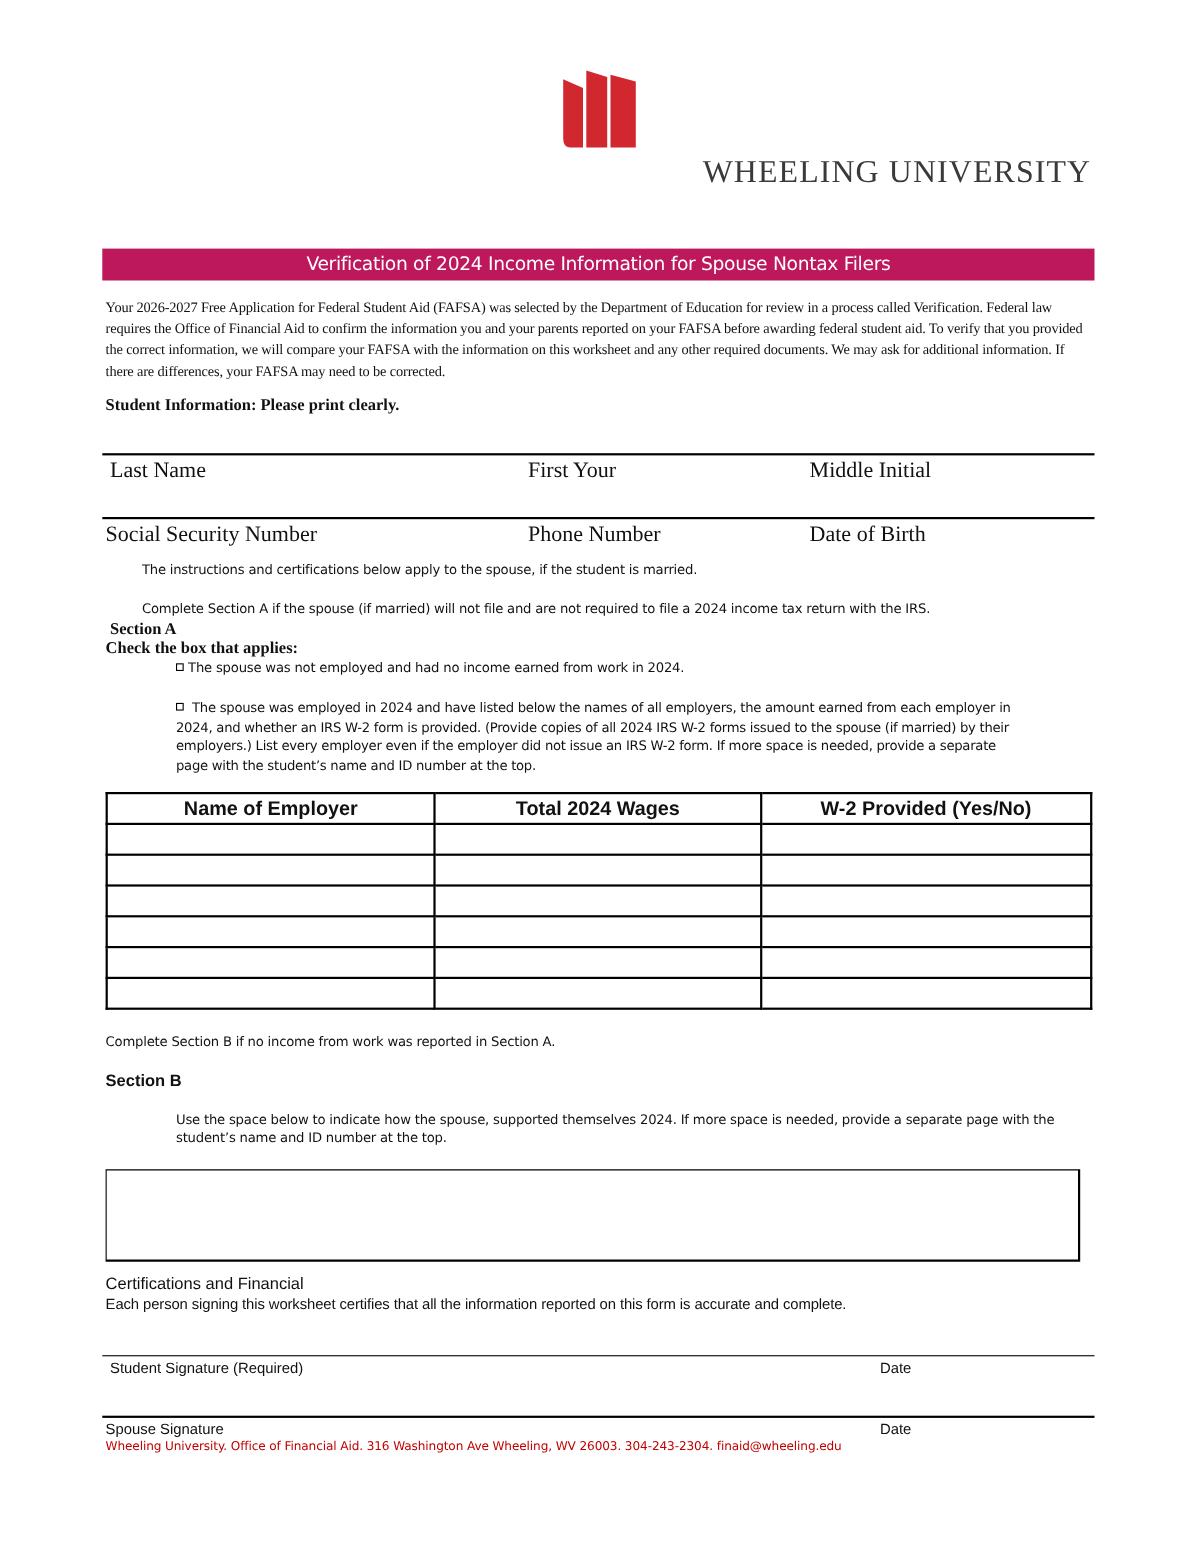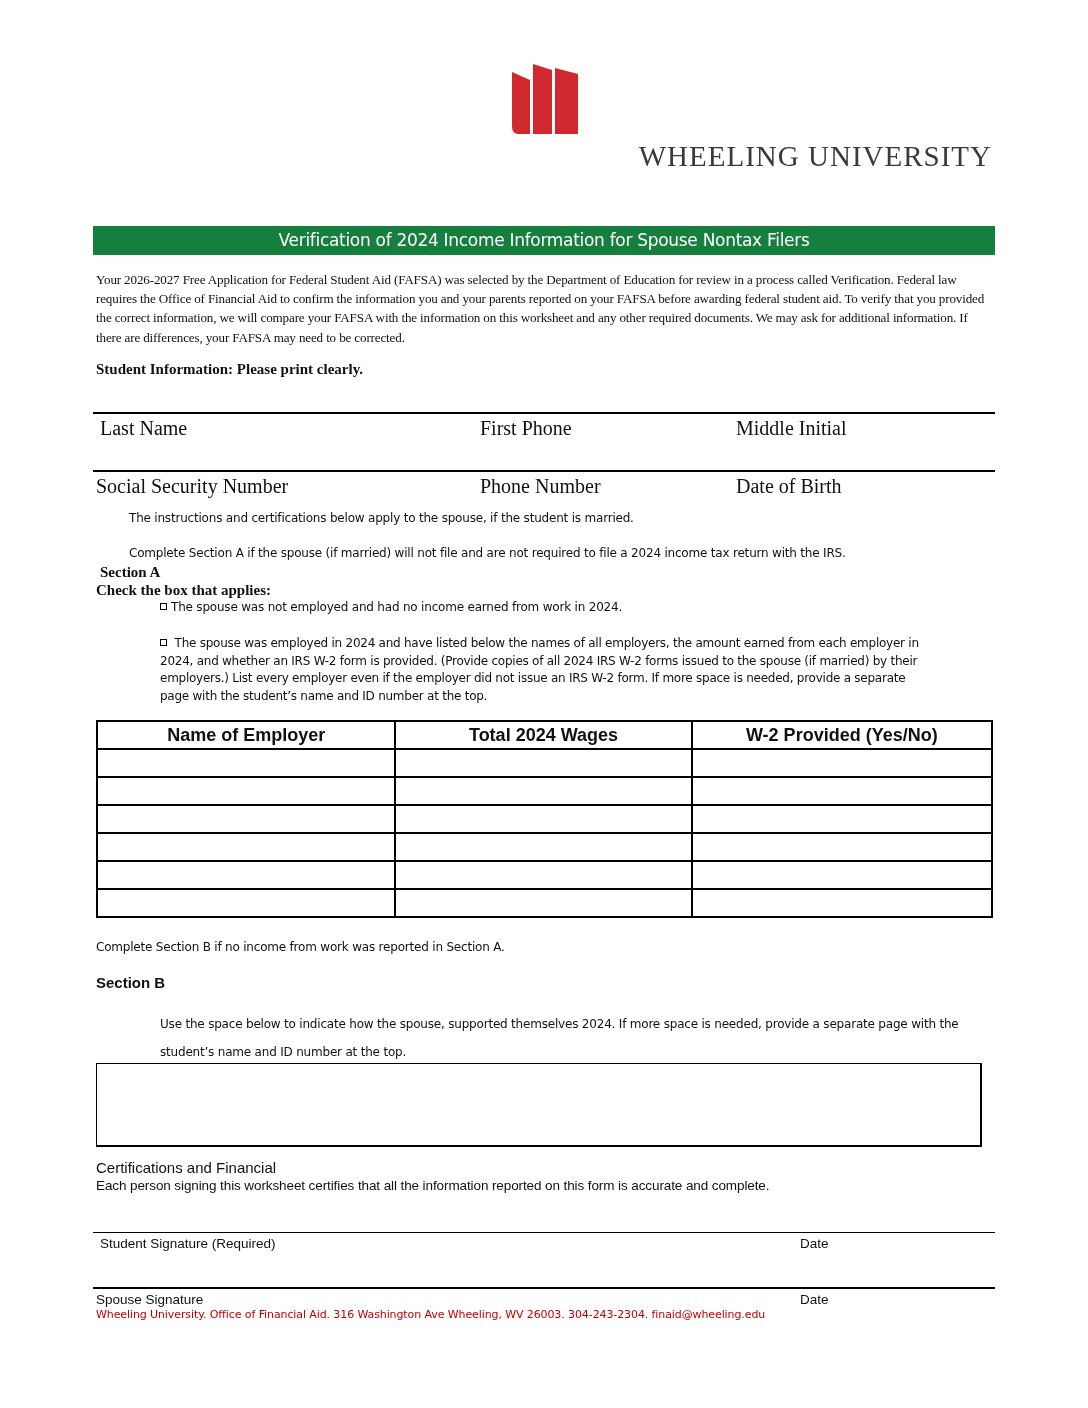--- a/index.html
+++ b/index.html
@@ -7,21 +7,21 @@
     body { position: relative; overflow: hidden; color: #111; }
     .abs { position: absolute; }
 
     
     .logo-mark { left: 508px; top: 62px; width: 74px; height: 74px; }
     .logo-text { left: 0; width: 992px; top: 140px; text-align: right;
       font-family: "Liberation Serif", serif; font-size: 29px; letter-spacing: 1px; color: #3a3a3a; }
     .logo-text span { display: inline-block; margin-left: 6px; }
 
     
-    .banner { left: 93px; top: 226px; width: 902px; height: 29px; background: #15803d;
+    .banner { left: 93px; top: 226px; width: 902px; height: 29px; background: #be185d;
       color: #fff; text-align: center; font-family: "DejaVu Sans", sans-serif; font-size: 17px;
       line-height: 29px; letter-spacing: -0.3px; }
 
     .serif { font-family: "Liberation Serif", serif; }
     .sans { font-family: "Liberation Sans", sans-serif; }
     .dsans { font-family: "DejaVu Sans", sans-serif; }
 
     .intro { left: 96px; top: 270px; width: 900px; font-size: 13.1px; line-height: 19.2px; letter-spacing: -0.15px; }
 
     .student-info-head { left: 96px; top: 361px; font-size: 15px; font-weight: bold; }
@@ -41,21 +41,21 @@
     .opt2 { left: 160px; top: 635px; width: 770px; font-size: 12px; line-height: 17.5px; letter-spacing: -0.25px; }
     .box { display: inline-block; width: 7px; height: 7px; border: 1px solid #000; margin-right: 4px; vertical-align: 1px; }
 
     table.emp { position: absolute; left: 96px; top: 720px; width: 897px; border-collapse: collapse; }
     table.emp th, table.emp td { border: 2px solid #000; height: 28px; }
     table.emp th { font-family: "Liberation Sans", sans-serif; font-size: 18px; font-weight: bold; text-align: center; }
     table.emp td { height: 28px; }
 
     .secB-note { left: 96px; top: 940px; font-size: 12px; letter-spacing: -0.2px; text-align: right; }
     .secB-head { left: 96px; top: 974px; font-size: 15px; font-weight: bold; }
-    .secB-text { left: 160px; top: 1010px; width: 800px; font-size: 12px; line-height: 28px; letter-spacing: -0.2px; }
+    .secB-text { left: 160px; top: 1010px; width: 800px; font-size: 12px; line-height: 16px; letter-spacing: -0.2px; }
 
     .support-box { left: 96px; top: 1063px; width: 886px; height: 84px; border: 1px solid #000; border-bottom-width: 2px; border-right-width: 2px; }
 
     .cert-head { left: 96px; top: 1159px; font-size: 15px; }
     .cert-text { left: 96px; top: 1178px; font-size: 13.5px; letter-spacing: -0.1px; }
 
     .rule3 { left: 93px; top: 1232px; width: 902px; height: 1px; }
     .rule4 { left: 93px; top: 1287px; width: 902px; height: 2px; }
 
     .sig-label { font-size: 13.5px; }
@@ -73,21 +73,21 @@
 <div class="abs logo-text"><span>WHEELING UNIVERSITY</span></div>
 
 <div class="abs banner">Verification of 2024 Income Information for Spouse Nontax Filers</div>
 
 <div class="abs intro serif">Your 2026-2027 Free Application for Federal Student Aid (FAFSA) was selected by the Department of Education for review in a process called Verification. Federal law requires the Office of Financial Aid to confirm the information you and your parents reported on your FAFSA before awarding federal student aid. To verify that you provided the correct information, we will compare your FAFSA with the information on this worksheet and any other required documents. We may ask for additional information. If there are differences, your FAFSA may need to be corrected.</div>
 
 <div class="abs student-info-head serif">Student Information:  Please print clearly.</div>
 
 <div class="abs hrule rule1"></div>
 <div class="abs flabel serif" style="left:100px;top:417px;">Last Name</div>
-<div class="abs flabel serif" style="left:480px;top:417px;">First Phone</div>
+<div class="abs flabel serif" style="left:480px;top:417px;">First Your</div>
 <div class="abs flabel serif" style="left:736px;top:417px;">Middle Initial</div>
 
 <div class="abs hrule rule2"></div>
 <div class="abs flabel serif" style="left:96px;top:475px;">Social Security Number</div>
 <div class="abs flabel serif" style="left:480px;top:475px;">Phone Number</div>
 <div class="abs flabel serif" style="left:736px;top:475px;">Date of Birth</div>
 
 <div class="abs small-note dsans" style="left:129px;top:511px;">The instructions and certifications below apply to the spouse, if the student is married.</div>
 <div class="abs small-note dsans" style="left:129px;top:546px;">Complete Section A if the spouse (if married) will not file and are not required to file a 2024 income tax return with the IRS.</div>
 

